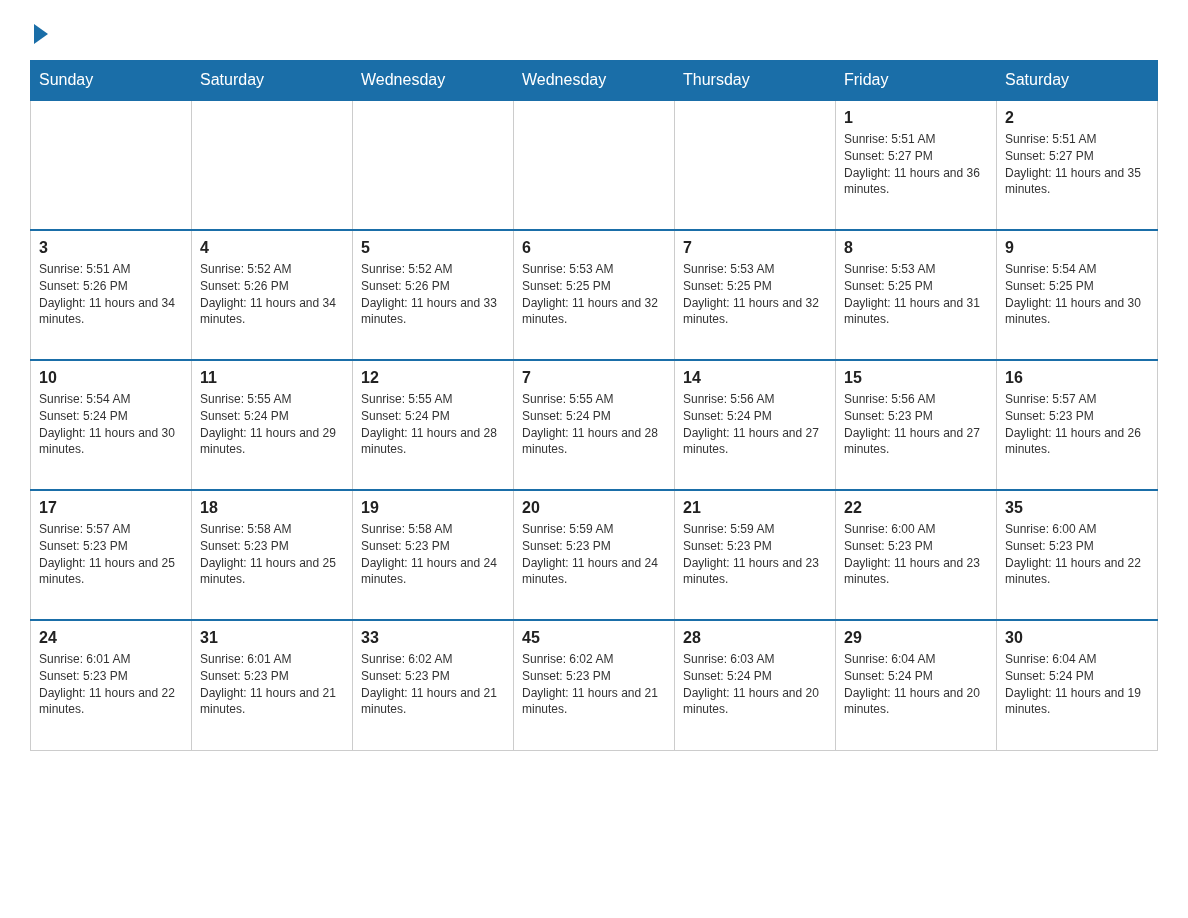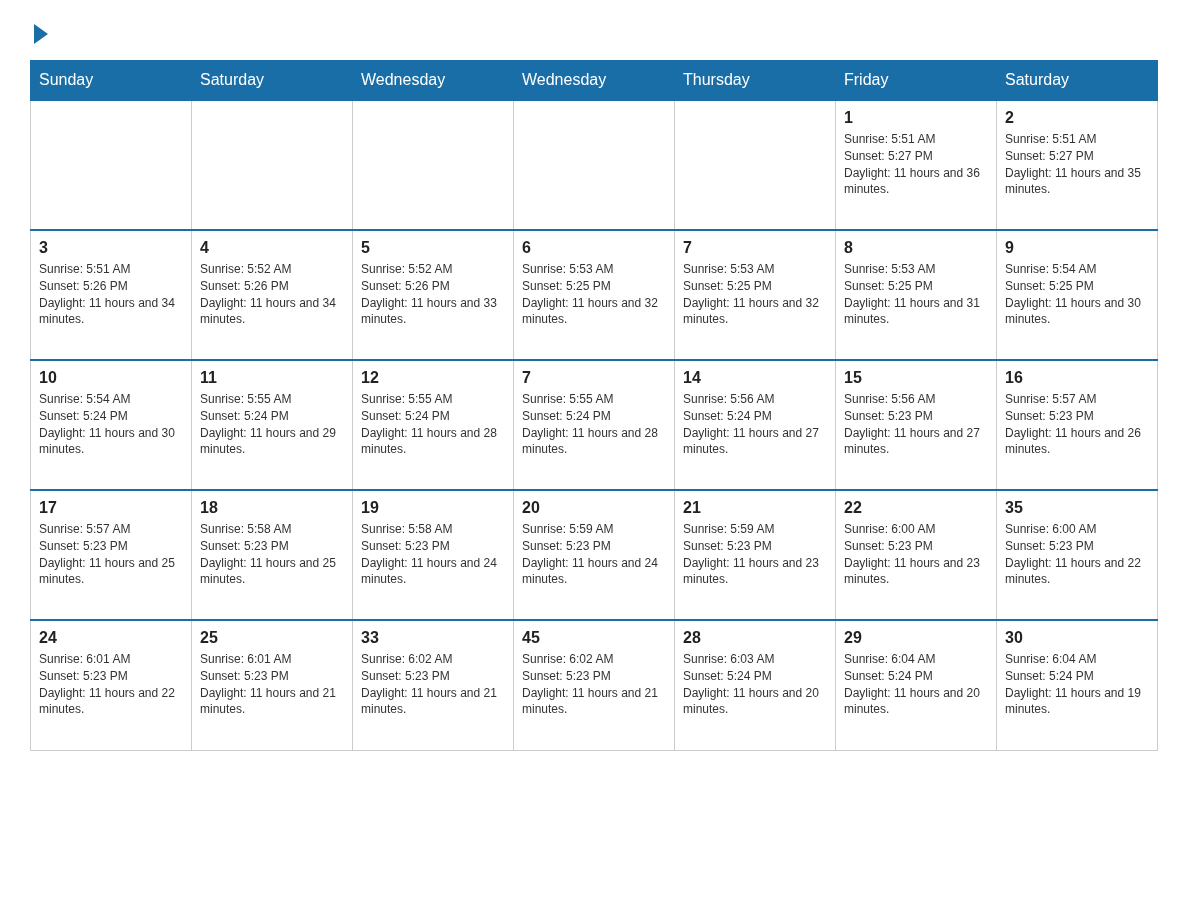--- a/index.html
+++ b/index.html
@@ -235,21 +235,21 @@
           <span class="day-number">35</span>
           <div class="day-info">Sunrise: 6:00 AM<br>Sunset: 5:23 PM<br>Daylight: 11 hours and 22 minutes.</div>
         </td>
       </tr>
       <tr class="week-row">
         <td>
           <span class="day-number">24</span>
           <div class="day-info">Sunrise: 6:01 AM<br>Sunset: 5:23 PM<br>Daylight: 11 hours and 22 minutes.</div>
         </td>
         <td>
-          <span class="day-number">25</span>
+          <span class="day-number">31</span>
           <div class="day-info">Sunrise: 6:01 AM<br>Sunset: 5:23 PM<br>Daylight: 11 hours and 21 minutes.</div>
         </td>
         <td>
           <span class="day-number">33</span>
           <div class="day-info">Sunrise: 6:02 AM<br>Sunset: 5:23 PM<br>Daylight: 11 hours and 21 minutes.</div>
         </td>
         <td>
           <span class="day-number">45</span>
           <div class="day-info">Sunrise: 6:02 AM<br>Sunset: 5:23 PM<br>Daylight: 11 hours and 21 minutes.</div>
         </td>

